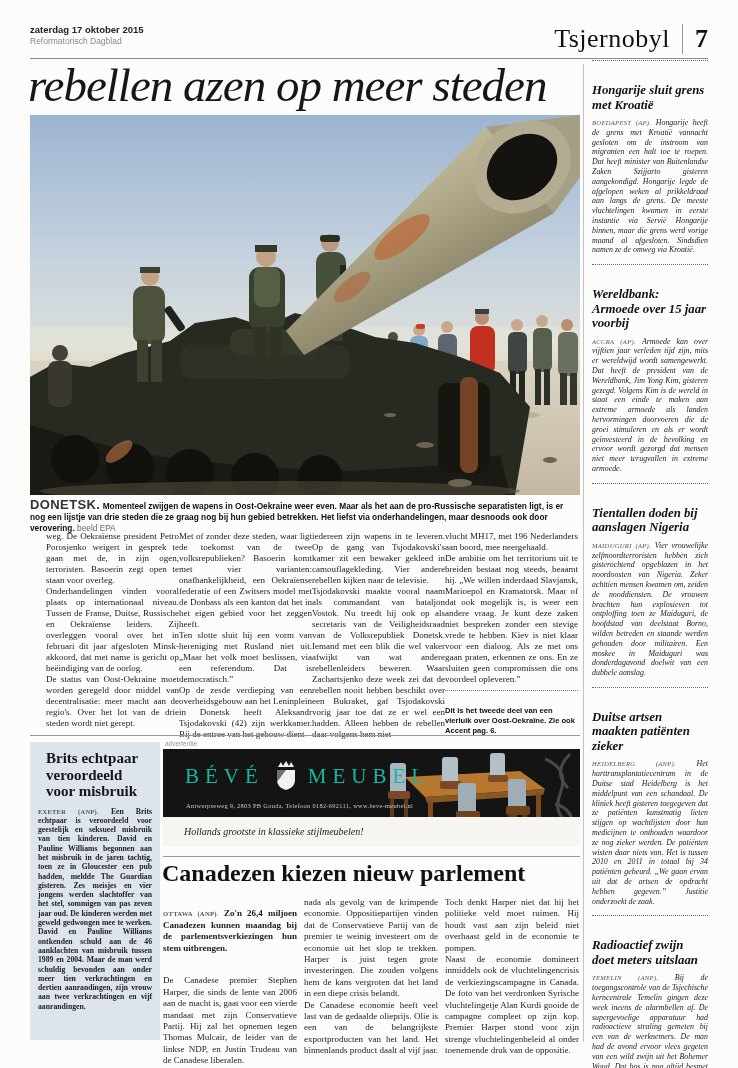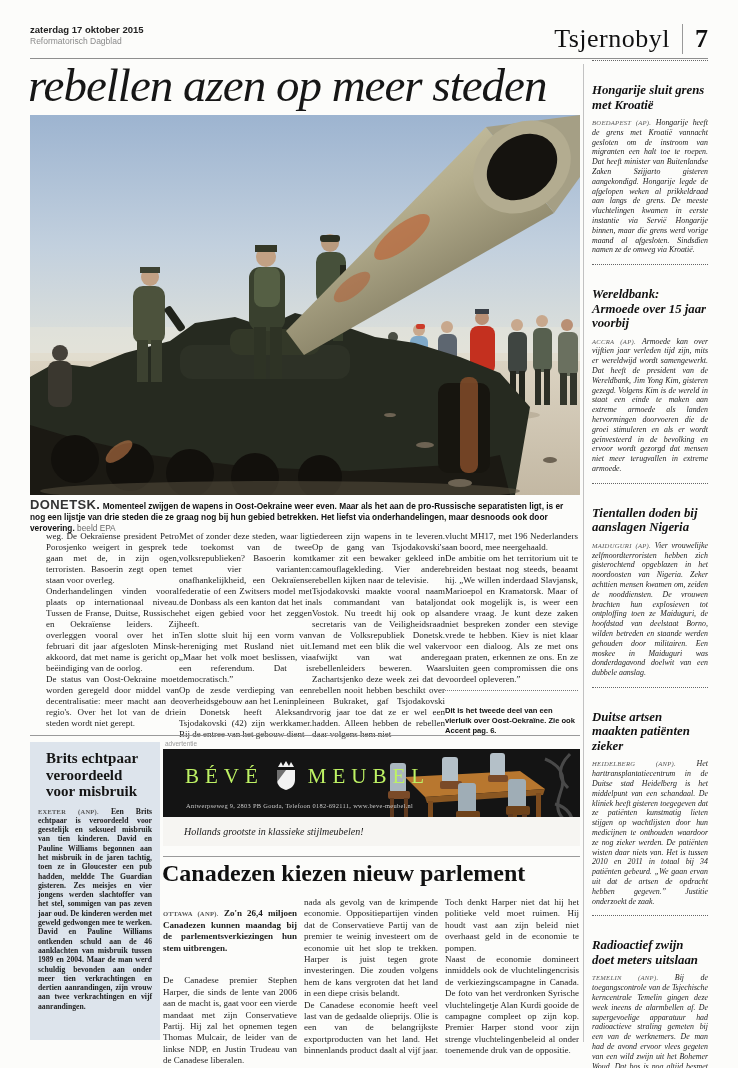--- a/index.html
+++ b/index.html
@@ -44,21 +44,21 @@
   .rart h3{margin:2px 0 6px;font-size:12.8px;line-height:14.5px;color:#111;}
   .rart .rbody{font-size:7.9px;line-height:9.8px;text-align:justify;color:#222;}
   .dl{font-size:6.6px;letter-spacing:.3px;color:#555;}
   .rail-end{border-top:1px dotted #666;height:1px;}
   
   .ad-label{position:absolute;left:165px;top:740px;font-family:"Liberation Sans",sans-serif;
             font-size:6.5px;color:#999;}
   .ad{position:absolute;left:163px;top:749px;width:417px;height:97px;background:#141414;overflow:hidden;}
   .ad-art{position:absolute;right:0;top:0;}
   .ad-brandrow{position:absolute;left:22px;top:12px;display:flex;align-items:center;gap:10px;}
-  .ad-brand{color:#bef264;font-size:21px;letter-spacing:6px;font-weight:normal;}
+  .ad-brand{color:#14b8a6;font-size:21px;letter-spacing:6px;font-weight:normal;}
   .ad-addr{position:absolute;left:23px;top:53px;color:#c9c9c9;font-size:6.4px;letter-spacing:.3px;
            font-family:"Liberation Serif",serif;}
   .ad-strip{position:absolute;left:0;right:0;bottom:0;height:29px;background:#f6f5f2;
             display:flex;align-items:center;padding-left:21px;}
   .ad-tag{font-style:italic;font-size:10px;color:#1a1a1a;}
   
   .can-rule{position:absolute;left:163px;top:856px;width:417px;height:1px;background:#9a9a9a;}
   .can-head{position:absolute;left:162px;top:860px;font-size:24px;font-weight:bold;color:#111;}
   .cancols{position:absolute;left:163px;top:897px;width:417px;height:170px;display:flex;gap:7px;}
   .ccol{width:134px;font-size:9px;line-height:11.4px;text-align:justify;white-space:pre-line;}

